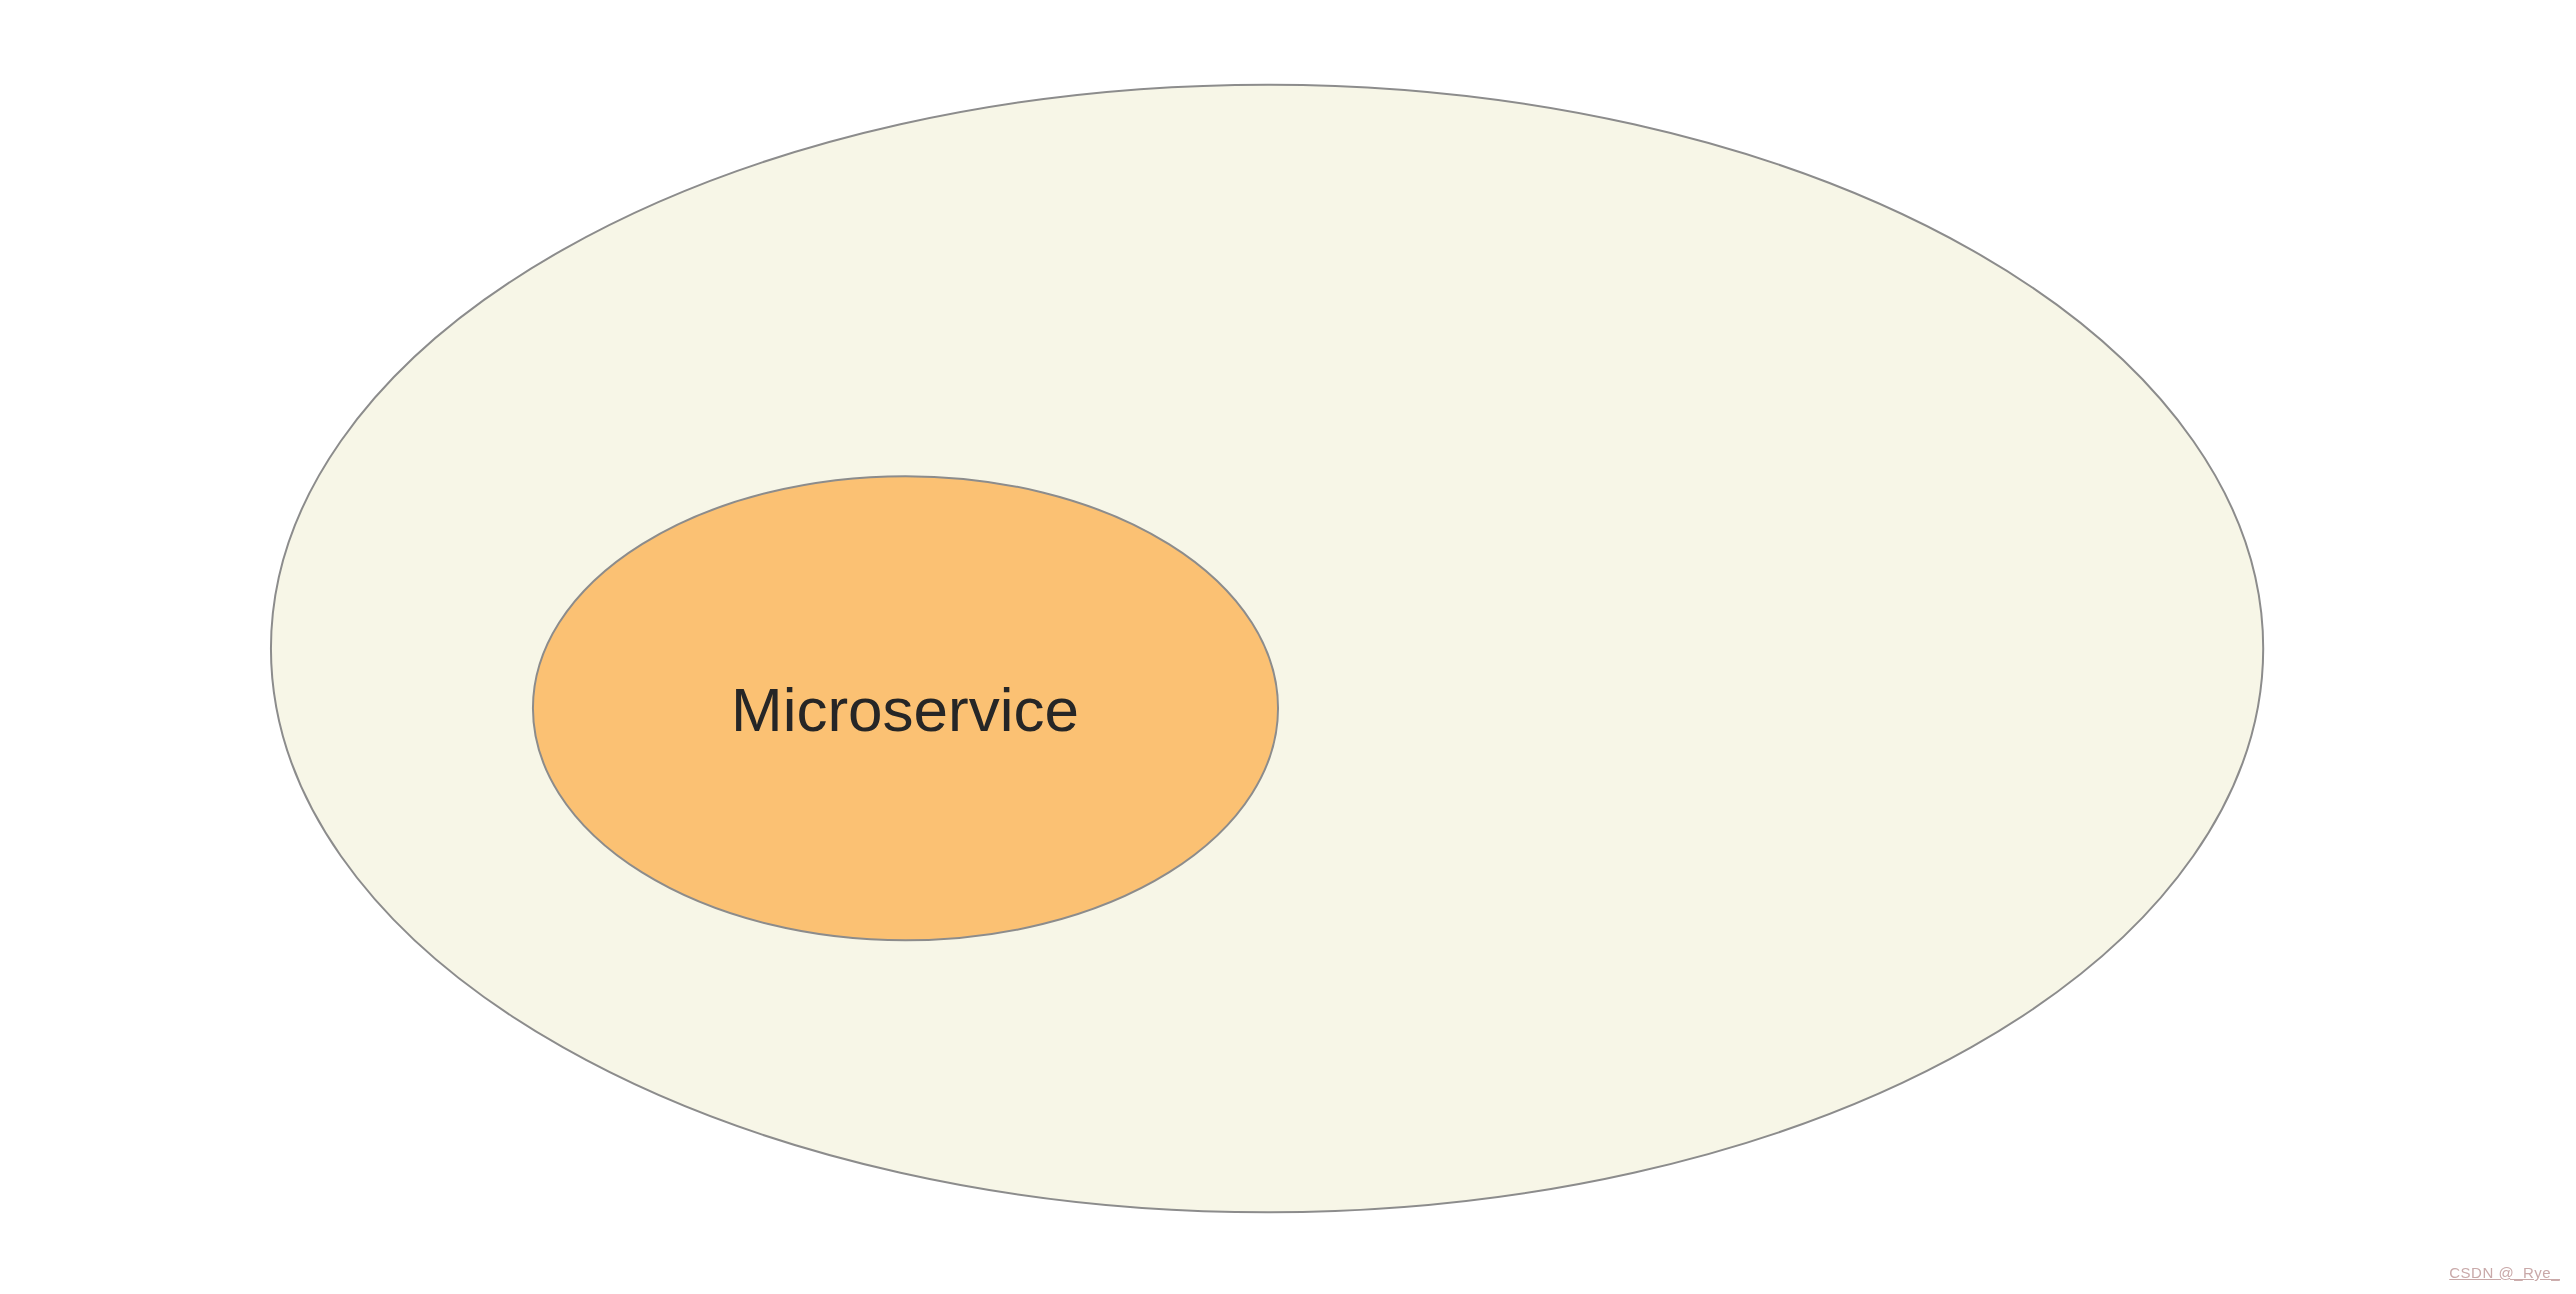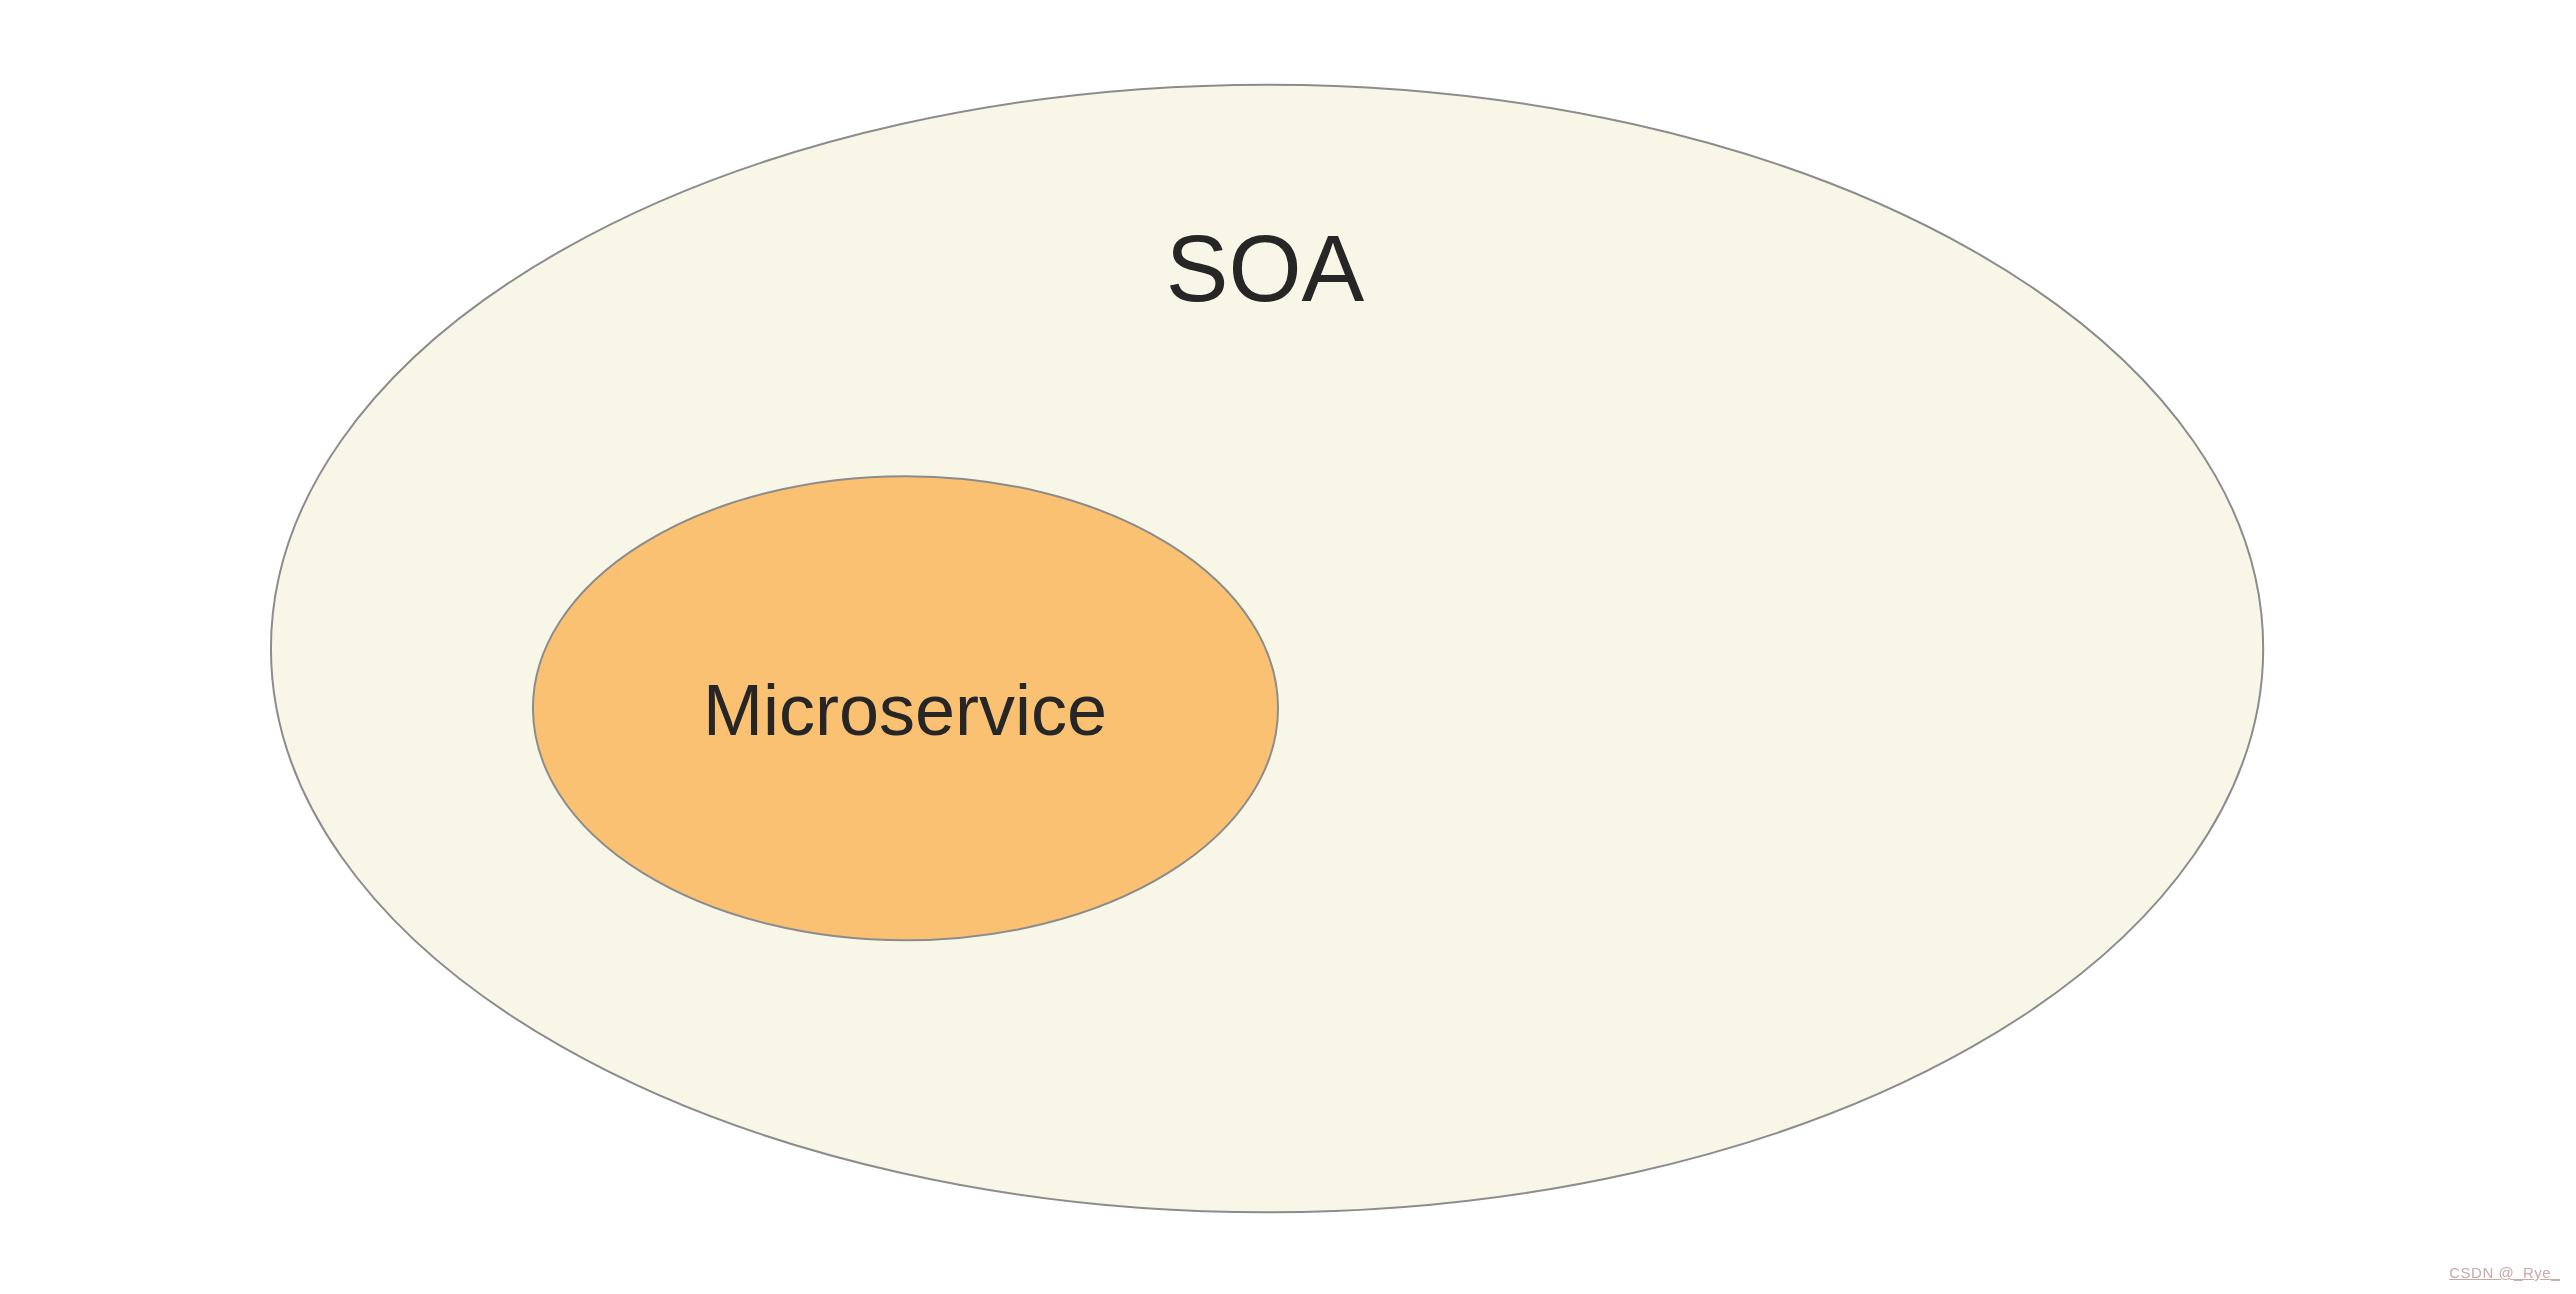--- a/index.html
+++ b/index.html
@@ -33,21 +33,21 @@
   }
   .label-outer {
     left: 1265px;
     top: 269px;
     font-size: 94px;
     font-weight: 400;
   }
   .label-inner {
     left: 905px;
     top: 710px;
-    font-size: 72px;
+    font-size: 62px;
     font-weight: 400;
     text-align: center;
   }
   .watermark {
     position: absolute;
     right: 16px;
     bottom: 14px;
     font-size: 15px;
     color: #c9a9a9;
     letter-spacing: 0.5px;
@@ -58,20 +58,19 @@
 </head>
 <body>
 
 <div class="canvas">
 
   <svg width="2576" height="1295" viewBox="0 0 2586 1300">
     <ellipse cx="1272" cy="651" rx="1000" ry="566" stroke-width="2" fill="#f7f6e7" stroke="#8c8c8c"></ellipse>
     <ellipse cx="909" cy="711" rx="374" ry="233" stroke-width="2" fill="#fbc173" stroke="#8c8c8c"></ellipse>
   </svg>
 
-  <div class="label label-outer">SOA</div>
 
   <div class="label label-inner">Microservice</div>
 
   <div class="watermark">CSDN @_Rye_</div>
 
 </div>
 
 
 </body></html>

